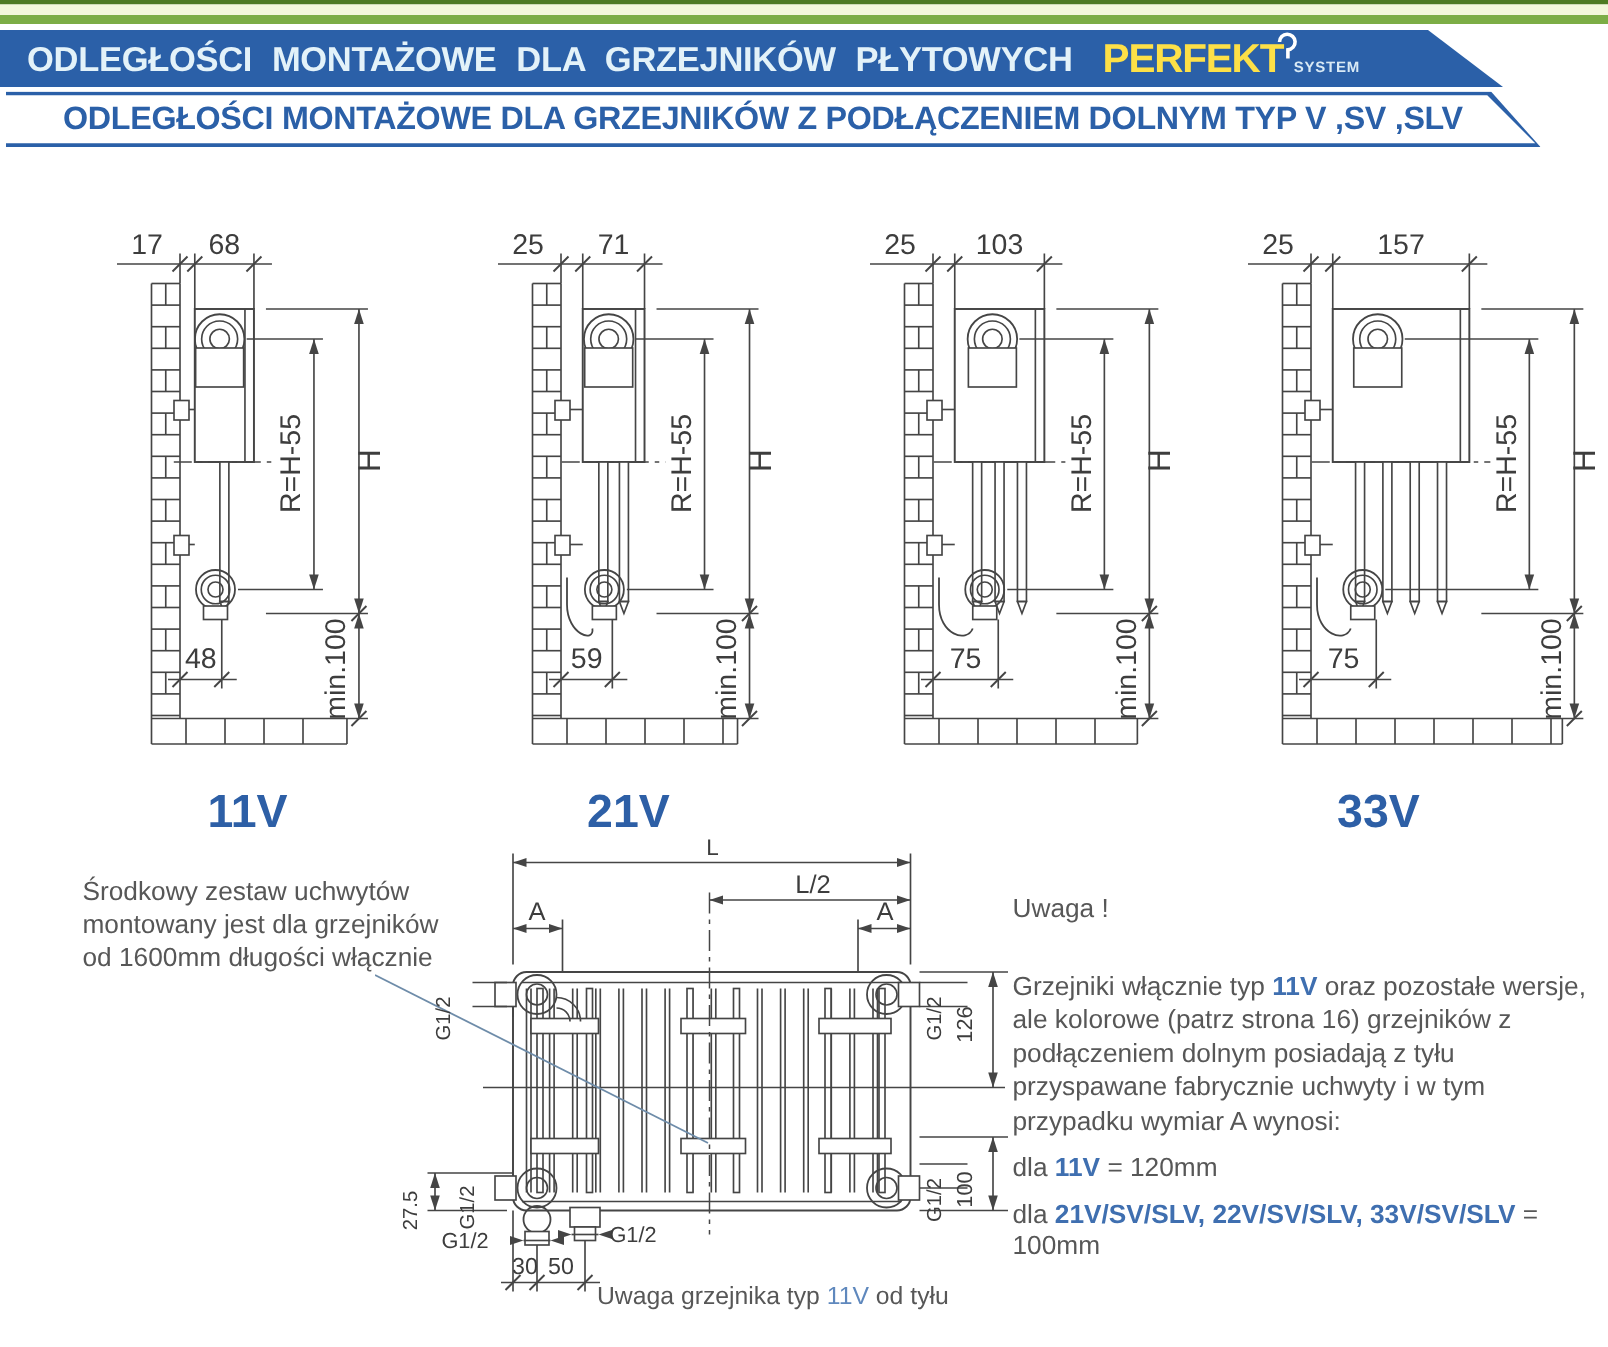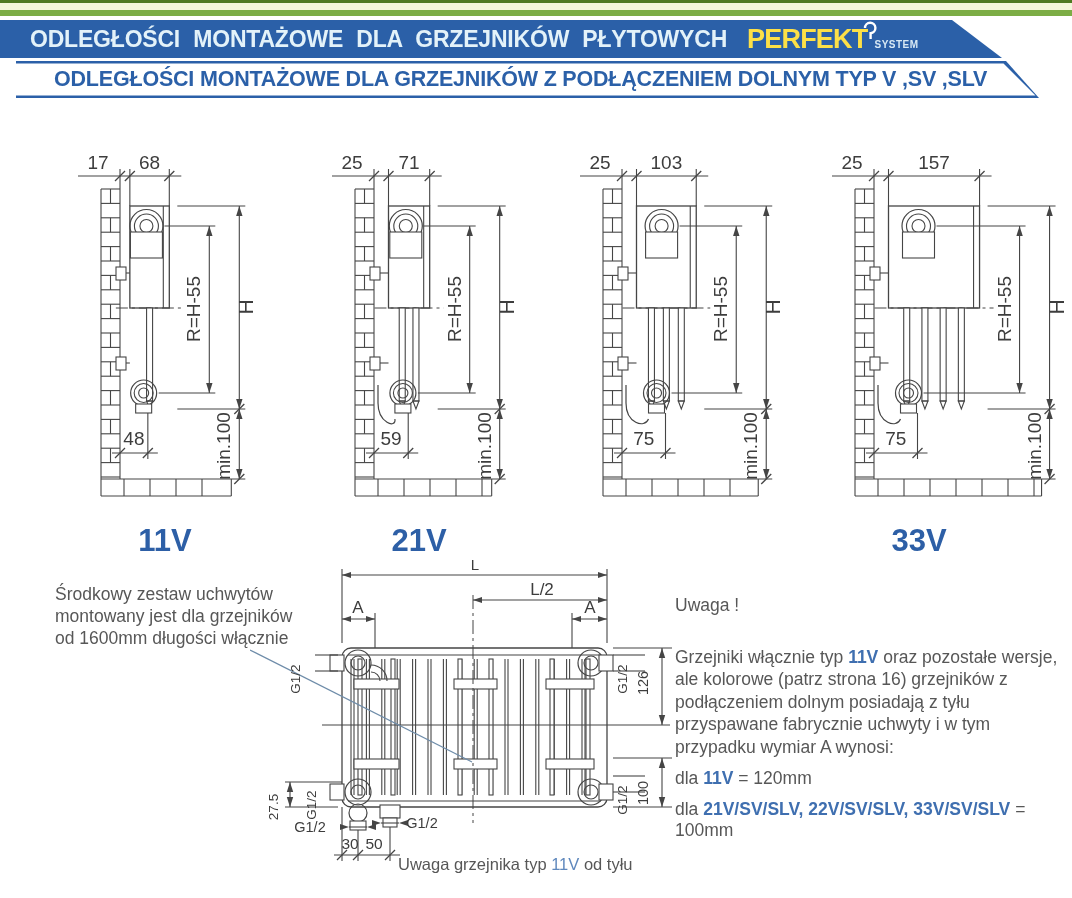--- a/index.html
+++ b/index.html
@@ -7,28 +7,28 @@
         font-family:"Liberation Sans",sans-serif;}
   
   .strip{position:absolute;left:0;width:100%;}
   .strip-dark{top:0;height:3px;background:var(--dark-green,#4e7a22);}
   .strip-light{top:3px;height:7px;background:var(--light-strip,#f3f7da);}
   .strip-green{top:10px;height:6px;background:var(--green,#7cad45);}
   
   .banner1{position:absolute;top:20px;left:0;width:1010px;height:38px;
            background:var(--banner-blue,#2b60a8);
            clip-path:polygon(0 0,952px 0,1002px 100%,0 100%);
-           display:flex;align-items:center;padding-left:30px;box-sizing:border-box;}
+           display:flex;align-items:center;padding-left:18px;box-sizing:border-box;}
   .banner1 .title{color:#e3f2f9;font-size:23px;font-weight:600;letter-spacing:-.2px;word-spacing:7px;white-space:nowrap;}
   .logo{display:flex;align-items:baseline;margin-left:20px;position:relative;}
   .logo .brand{color:#fde047;font-size:27px;font-weight:800;letter-spacing:-.8px;}
   .logo svg{position:relative;top:-7px;margin-left:-5px;}
   .logo .brand-sub{color:#d8e9f5;font-size:10px;font-weight:700;letter-spacing:.5px;margin-left:-3px;}
   
-  .banner2{position:absolute;top:61px;left:16px;width:1030px;height:37px;
+  .banner2{position:absolute;top:61px;left:4px;width:1030px;height:37px;
            background:var(--banner-blue,#2b60a8);
            clip-path:polygon(0 0,990px 0,1023px 100%,0 100%);}
   .banner2-inner{position:absolute;inset:0;background:#fff;
            clip-path:polygon(0 2.5px,987.5px 2.5px,1019.5px 34.5px,0 34.5px);
            display:flex;align-items:center;padding-left:38px;box-sizing:border-box;}
   .banner2-inner .subtitle{color:var(--banner-blue,#2b60a8);font-size:21.5px;font-weight:600;letter-spacing:-.2px;white-space:nowrap;}
   
   .diag{position:absolute;top:135px;width:258px;}
   .diag svg{display:block;}
   .dlabel{text-align:center;padding-right:44px;font-size:31px;font-weight:600;

